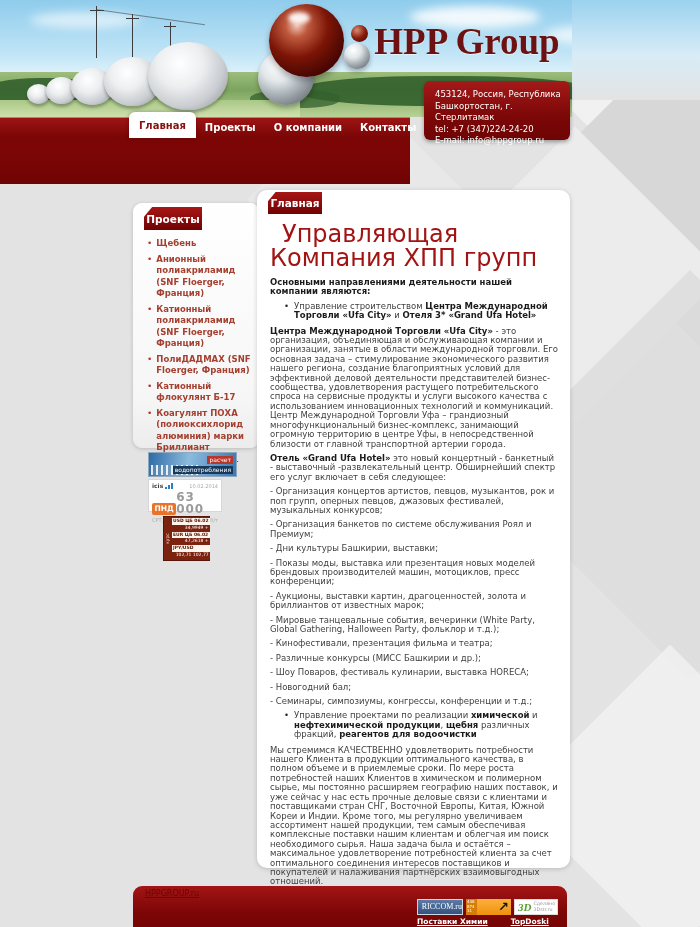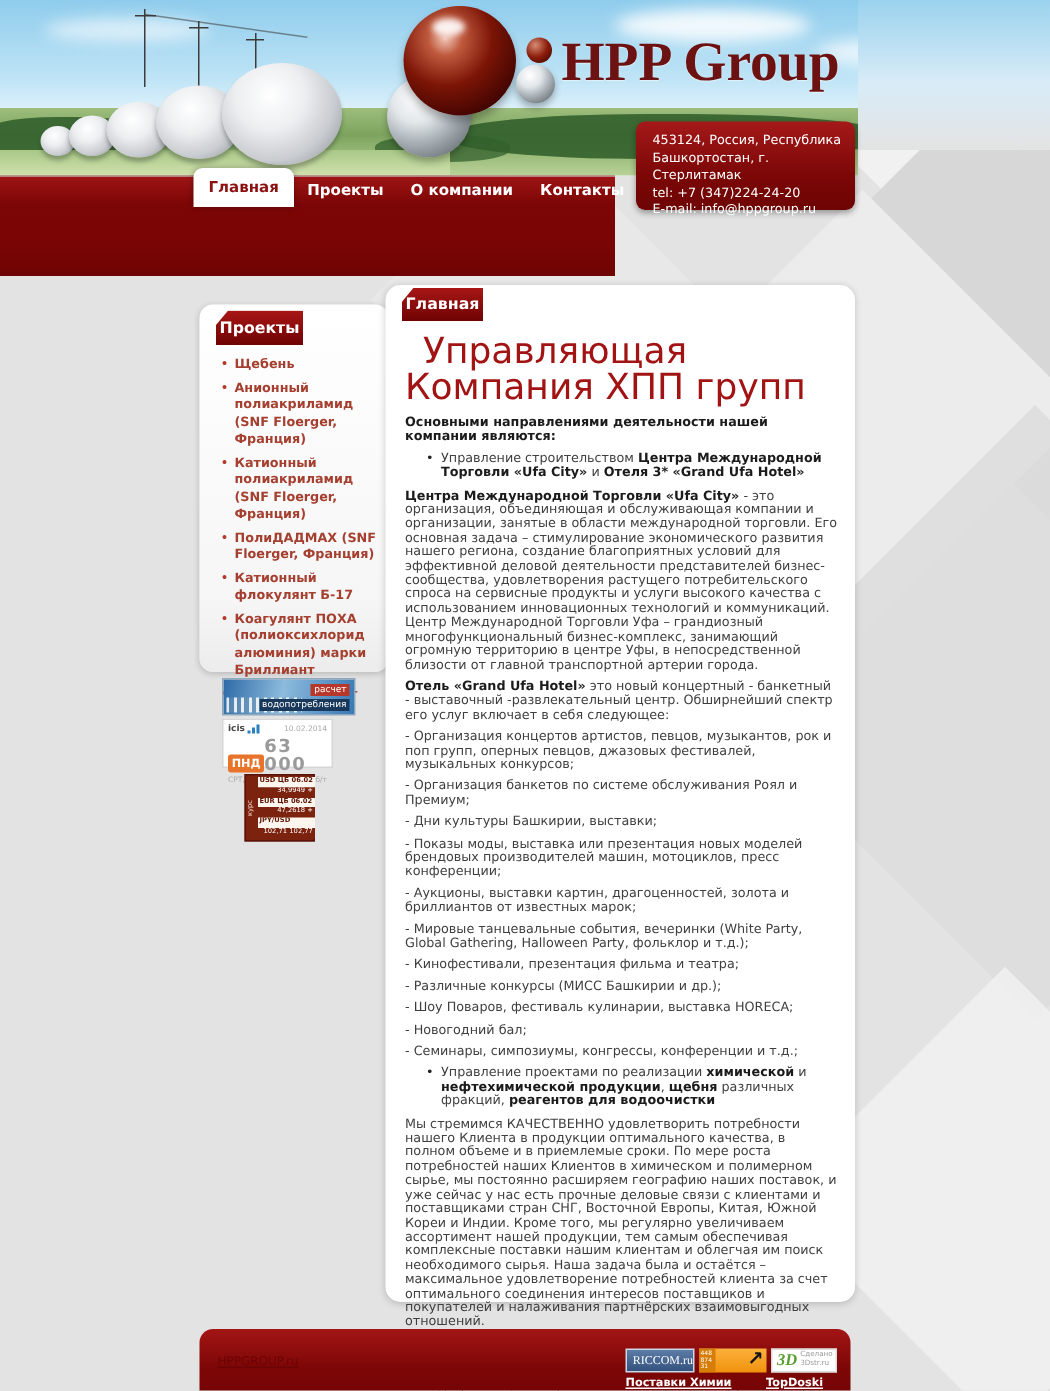--- a/index.html
+++ b/index.html
@@ -101,21 +101,21 @@
   .article{left:270px;top:222px;width:288px}
   .article h1{margin:0 0 8px 0;font-size:24px;line-height:24px;font-weight:normal;color:#a21414;text-indent:12px}
   #article-body p{margin:0 0 5px 0;font-size:8.5px;line-height:9.4px;color:#3f3f3f}
   #article-body .b{font-weight:bold;color:#1b1b1b}
   #article-body .bullet{display:flex;margin:2px 0 6px 14px}
   #article-body .bullet .dot{font-size:8.5px;line-height:9.4px;color:#222;margin-right:5px}
   #article-body .bullet .btxt{font-size:8.5px;line-height:9.4px;color:#3f3f3f;flex:1}
 
   
   .footer{left:133px;top:886px;width:434px;height:60px;border-radius:9px 9px 0 0;background:linear-gradient(180deg,#a31515 0%,#7c0606 45%,#6f0303 100%)}
-  .site-link{position:absolute;left:12px;top:17px;color:#6b0404;font-size:8px;text-decoration:underline}
+  .site-link{position:absolute;left:12px;top:3px;color:#6b0404;font-size:8px;text-decoration:underline}
   .riccom{position:absolute;left:284px;top:13px;width:46px;height:16px;background:linear-gradient(#5c7ba7,#33527e);border:1px solid #cdd8e6;box-sizing:border-box;color:#fff;font-family:"Liberation Serif","DejaVu Serif",serif;font-size:8px;line-height:14px;text-align:right;text-decoration:none}
   .rambler{position:absolute;left:333px;top:13px;width:45px;height:16px;background:linear-gradient(#fcb03c,#f0920d);display:flex;text-decoration:none;overflow:hidden}
   .r-count{width:11px;background:#d67d08;display:flex;flex-direction:column;justify-content:center}
   .r-count span{color:#fff;font-size:4px;line-height:4.4px;padding-left:1px}
   .r-arrow{flex:1;text-align:right;color:#141414;font-weight:bold;font-size:13px;line-height:15px;padding-right:2px}
   .threed{position:absolute;left:381px;top:13px;width:44px;height:16px;background:#fff;border:1px solid #dcdcdc;box-sizing:border-box;display:flex;align-items:center;text-decoration:none}
   .t3-logo{font-family:"Liberation Serif","DejaVu Serif",serif;font-style:italic;font-weight:bold;font-size:11px;color:#5a9e32;margin:0 2px 0 3px;line-height:14px}
   .t3-txt{display:flex;flex-direction:column}
   .t3-txt span{font-size:4.8px;line-height:5.6px;color:#9a9a9a}
   .f-links{position:absolute;left:284px;top:31px;display:flex;gap:23px}

